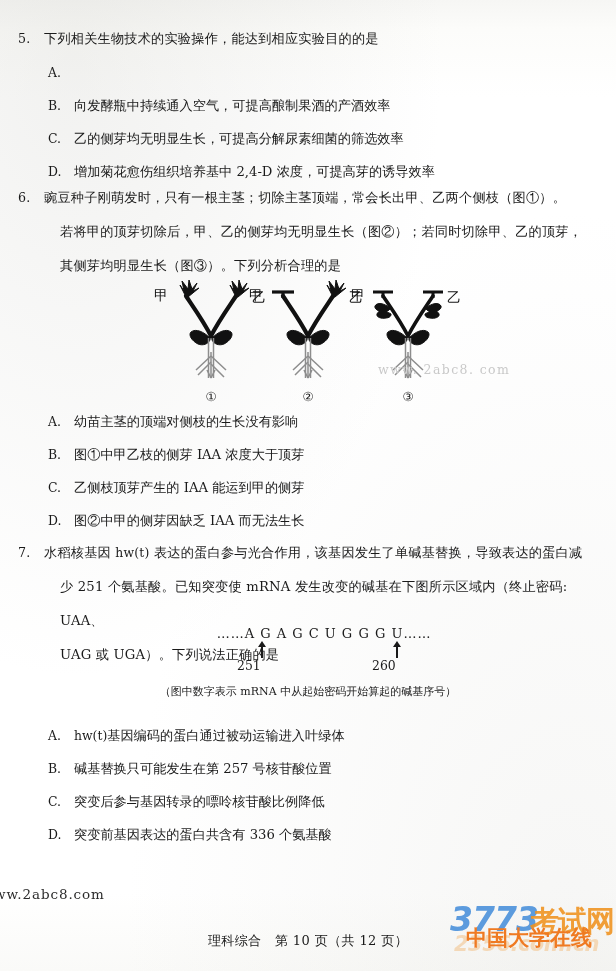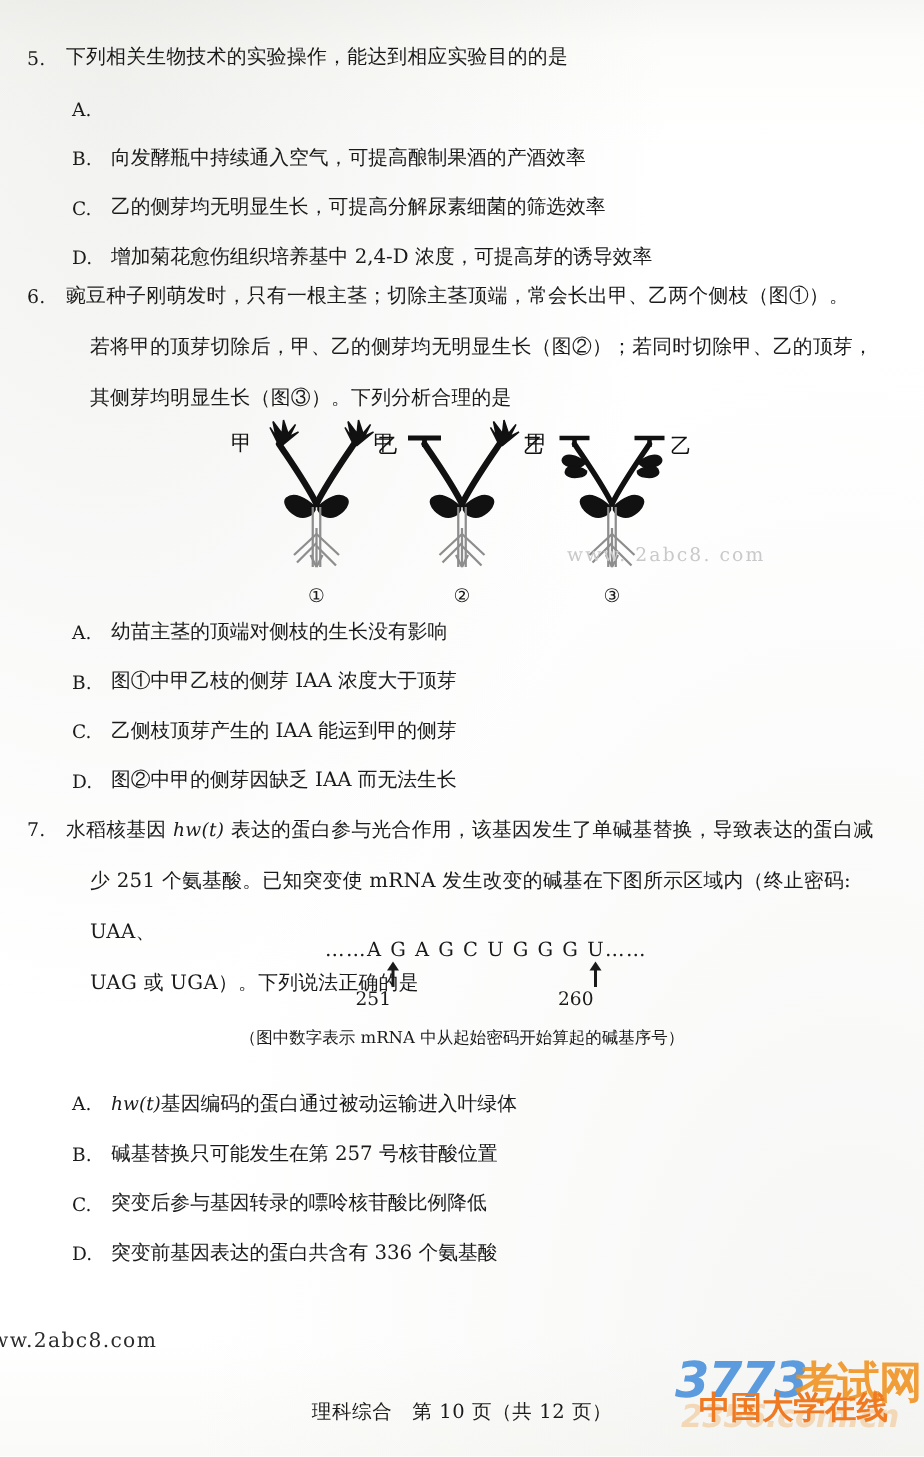--- a/index.html
+++ b/index.html
@@ -69,21 +69,20 @@
     flex: 0 0 74px;
     padding-left: 48px;
     box-sizing: border-box;
     font-family: "DejaVu Serif", "Liberation Serif", serif;
     font-size: 12.4px;
   }
   .opt-text {
     flex: 1 1 auto;
   }
   .italic-gene {
-    font-style: italic;
     font-family: "DejaVu Serif", "Liberation Serif", serif;
     font-size: 12.4px;
   }
 
   
   .figures {
     position: absolute;
     left: 0;
     top: 278px;
     width: 616px;

